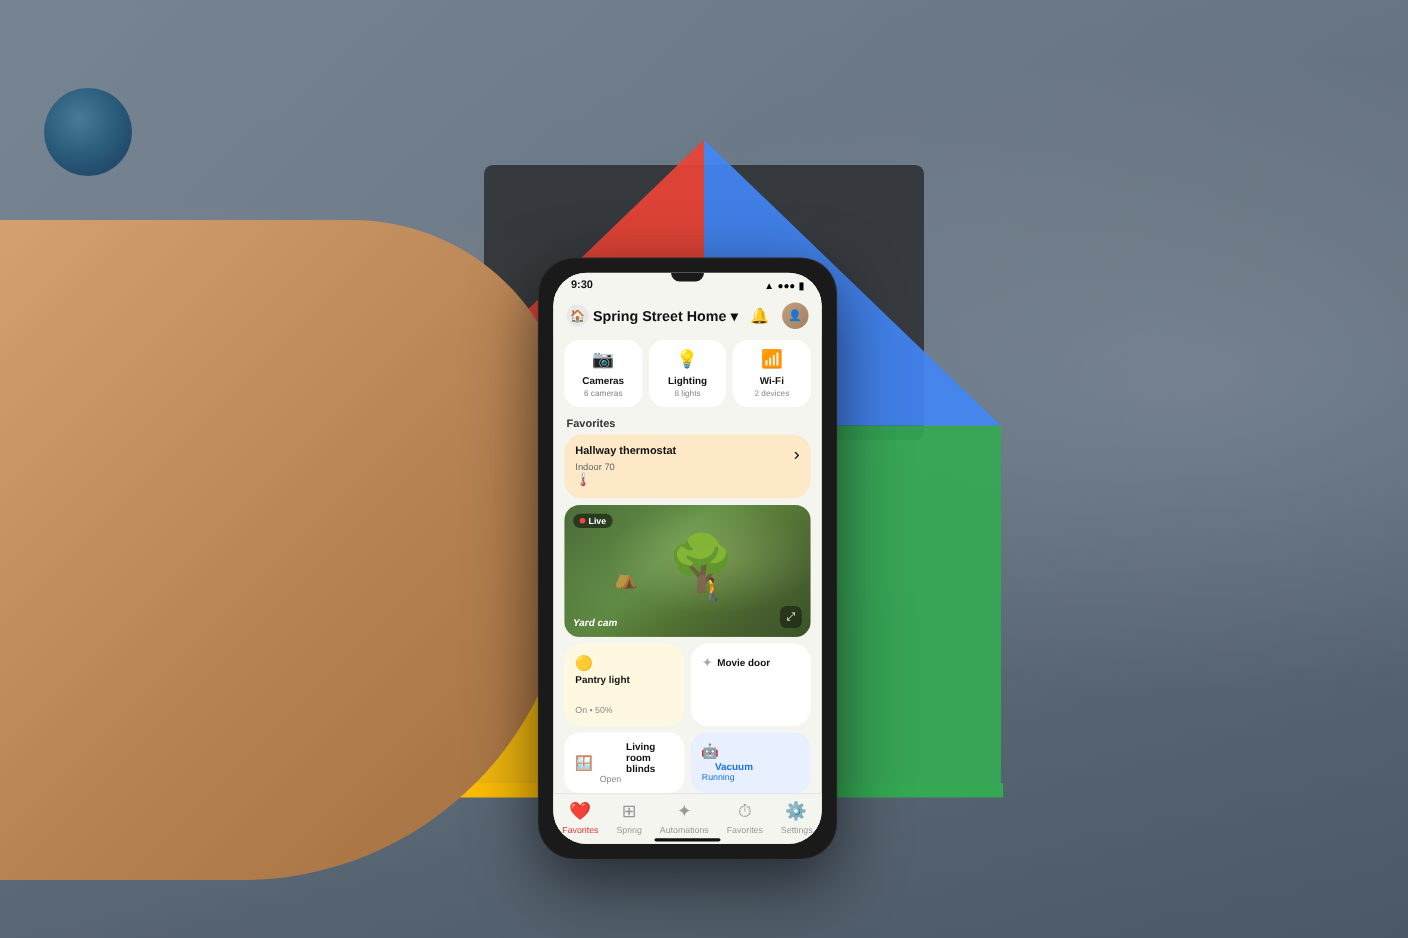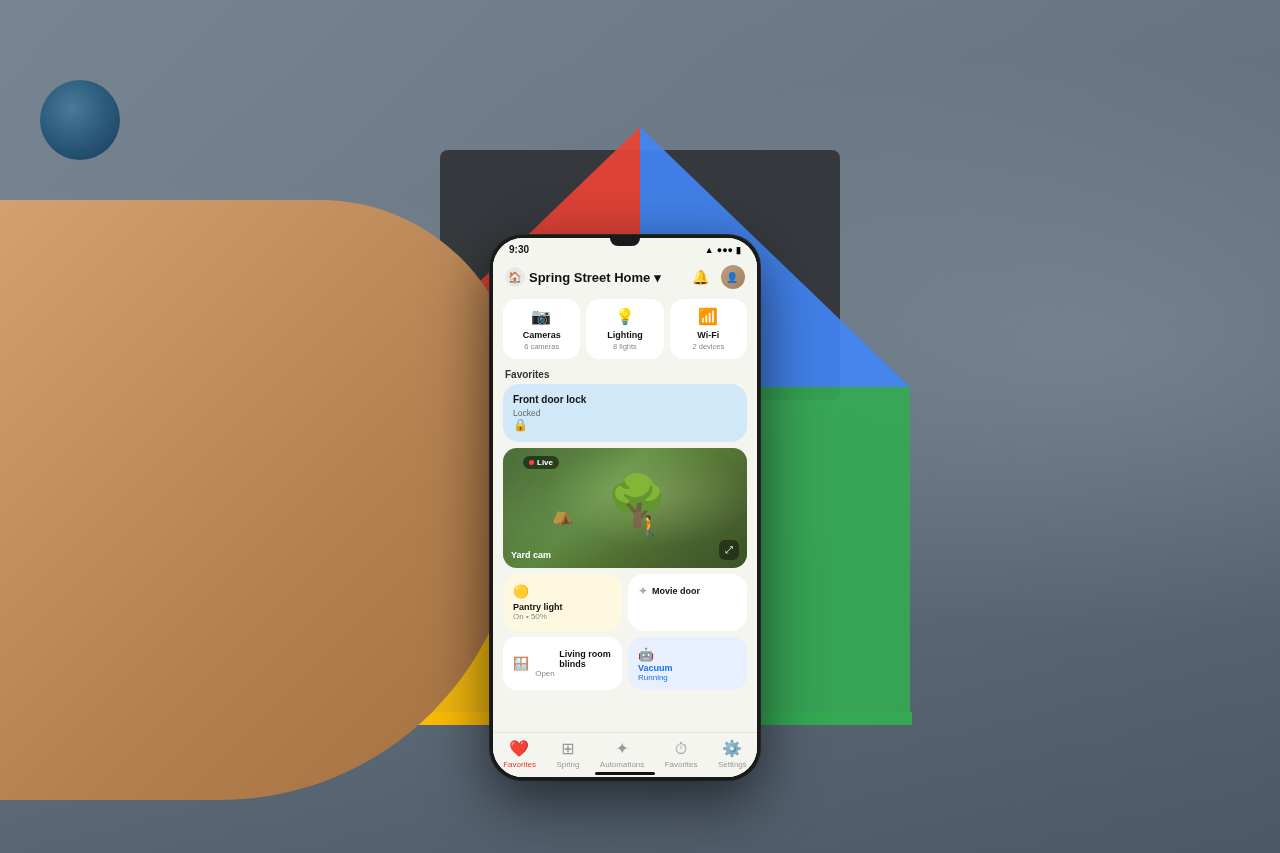--- a/index.html
+++ b/index.html
@@ -68,21 +68,21 @@
       width: 270px;
       height: 545px;
       z-index: 5;
     }
 
     .phone-body {
       width: 100%;
       height: 100%;
       background: #1a1a1a;
       border-radius: 32px;
-      padding: 3px;
+      padding: 13px;
       box-shadow: 0 20px 60px rgba(0,0,0,0.6), 0 0 0 1px #333;
     }
 
     .phone-screen {
       width: 100%;
       height: 100%;
       background: #f5f5f0;
       border-radius: 30px;
       overflow: hidden;
       position: relative;
@@ -297,21 +297,21 @@
       inset: 0;
       background:
         radial-gradient(ellipse at 60% 40%, rgba(200,220,150,0.3) 0%, transparent 50%),
         radial-gradient(ellipse at 20% 60%, rgba(100,140,80,0.4) 0%, transparent 40%),
         linear-gradient(to bottom, rgba(80,120,60,0.2) 0%, rgba(60,90,40,0.3) 100%);
     }
 
     .camera-live-badge {
       position: absolute;
       top: 8px;
-      left: 20px;
+      left: 8px;
       background: rgba(0,0,0,0.5);
       color: white;
       font-size: 8px;
       font-weight: 700;
       padding: 2px 6px;
       border-radius: 8px;
       display: flex;
       align-items: center;
       gap: 3px;
     }
@@ -323,20 +323,21 @@
       border-radius: 50%;
     }
 
     .camera-name {
       position: absolute;
       bottom: 8px;
       left: 8px;
       color: white;
       font-size: 9px;
       font-weight: 600;
+      font-style: italic;
     }
 
     .camera-action {
       position: absolute;
       bottom: 8px;
       right: 8px;
       background: rgba(0,0,0,0.4);
       border-radius: 6px;
       width: 20px;
       height: 20px;
@@ -379,21 +380,21 @@
 
     .bottom-card-label {
       font-size: 9px;
       font-weight: 700;
       color: #111;
     }
 
     .bottom-card-sub {
       font-size: 8px;
       color: #888;
-      margin-top: 0;
+      margin-top: 18px;
     }
 
     .bottom-card-icon {
       font-size: 13px;
       margin-bottom: 3px;
     }
 
     .sparkle-icon {
       font-size: 12px;
       color: #aaa;
@@ -432,20 +433,21 @@
 
     .living-card-text .card-sub {
       font-size: 8px;
       color: #888;
     }
 
     .vacuum-title {
       font-size: 9px;
       font-weight: 700;
       color: #1a73e8;
+      margin-left: 12px;
     }
 
     .vacuum-sub {
       font-size: 8px;
       color: #1a73e8;
     }
 
     
     .bottom-nav {
       position: absolute;
@@ -607,28 +609,29 @@
           </div>
           <div class="quick-tile">
             <div class="tile-icon">📶</div>
             <div class="tile-label">Wi-Fi</div>
             <div class="tile-sub">2 devices</div>
           </div>
         </div>
 
         <div class="section-label">Favorites</div>
         <div class="favorites-row">
-          <div class="fav-card fav-card-blue">
+          <div class="fav-card fav-card-warm">
             <div class="fav-card-header">
               <div>
-                <div class="fav-card-title">Front door lock</div>
-                <div class="fav-card-sub">Locked</div>
+                <div class="fav-card-title">Hallway thermostat</div>
+                <div class="fav-card-sub">Indoor 70</div>
               </div>
+              <span>›</span>
             </div>
-            <div class="fav-icon">🔒</div>
+            <div class="fav-icon">🌡️</div>
           </div>
         </div>
 
         <div class="camera-view">
           <div class="camera-bg">
             <div class="camera-person">🚶</div>
             <div class="house-tent">⛺</div>
           </div>
           <div class="camera-live-badge">
             <div class="live-dot"></div>

